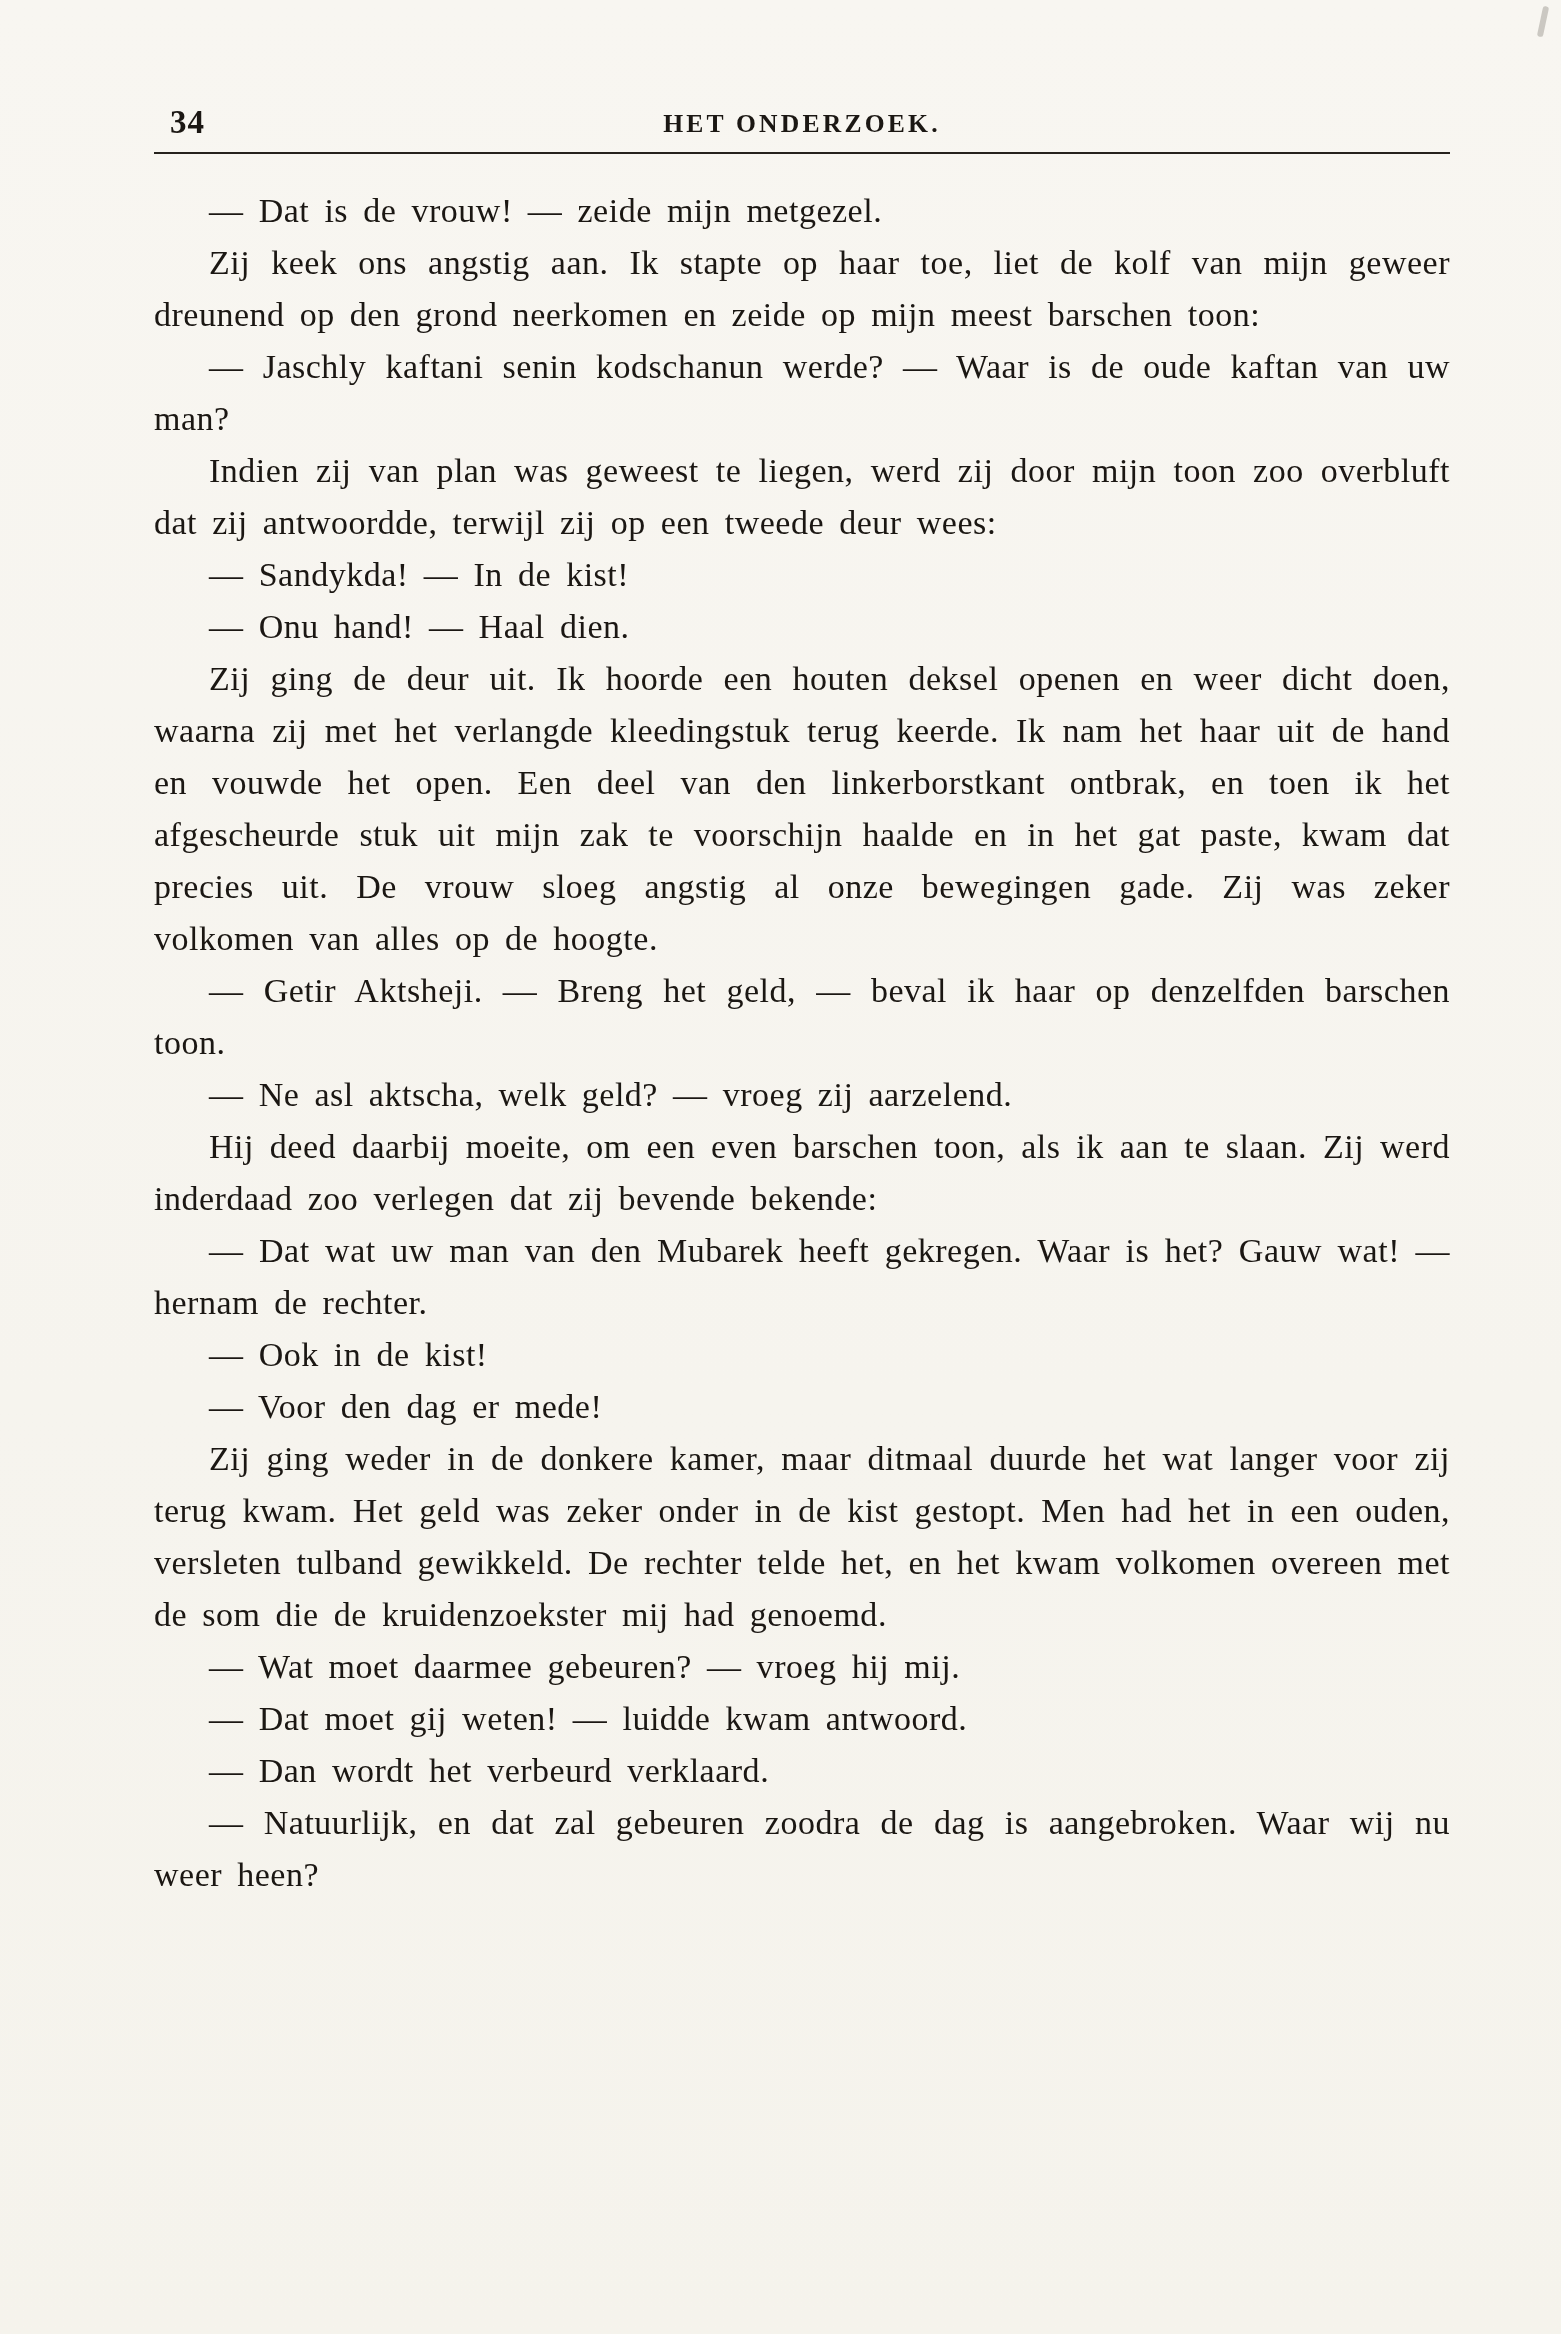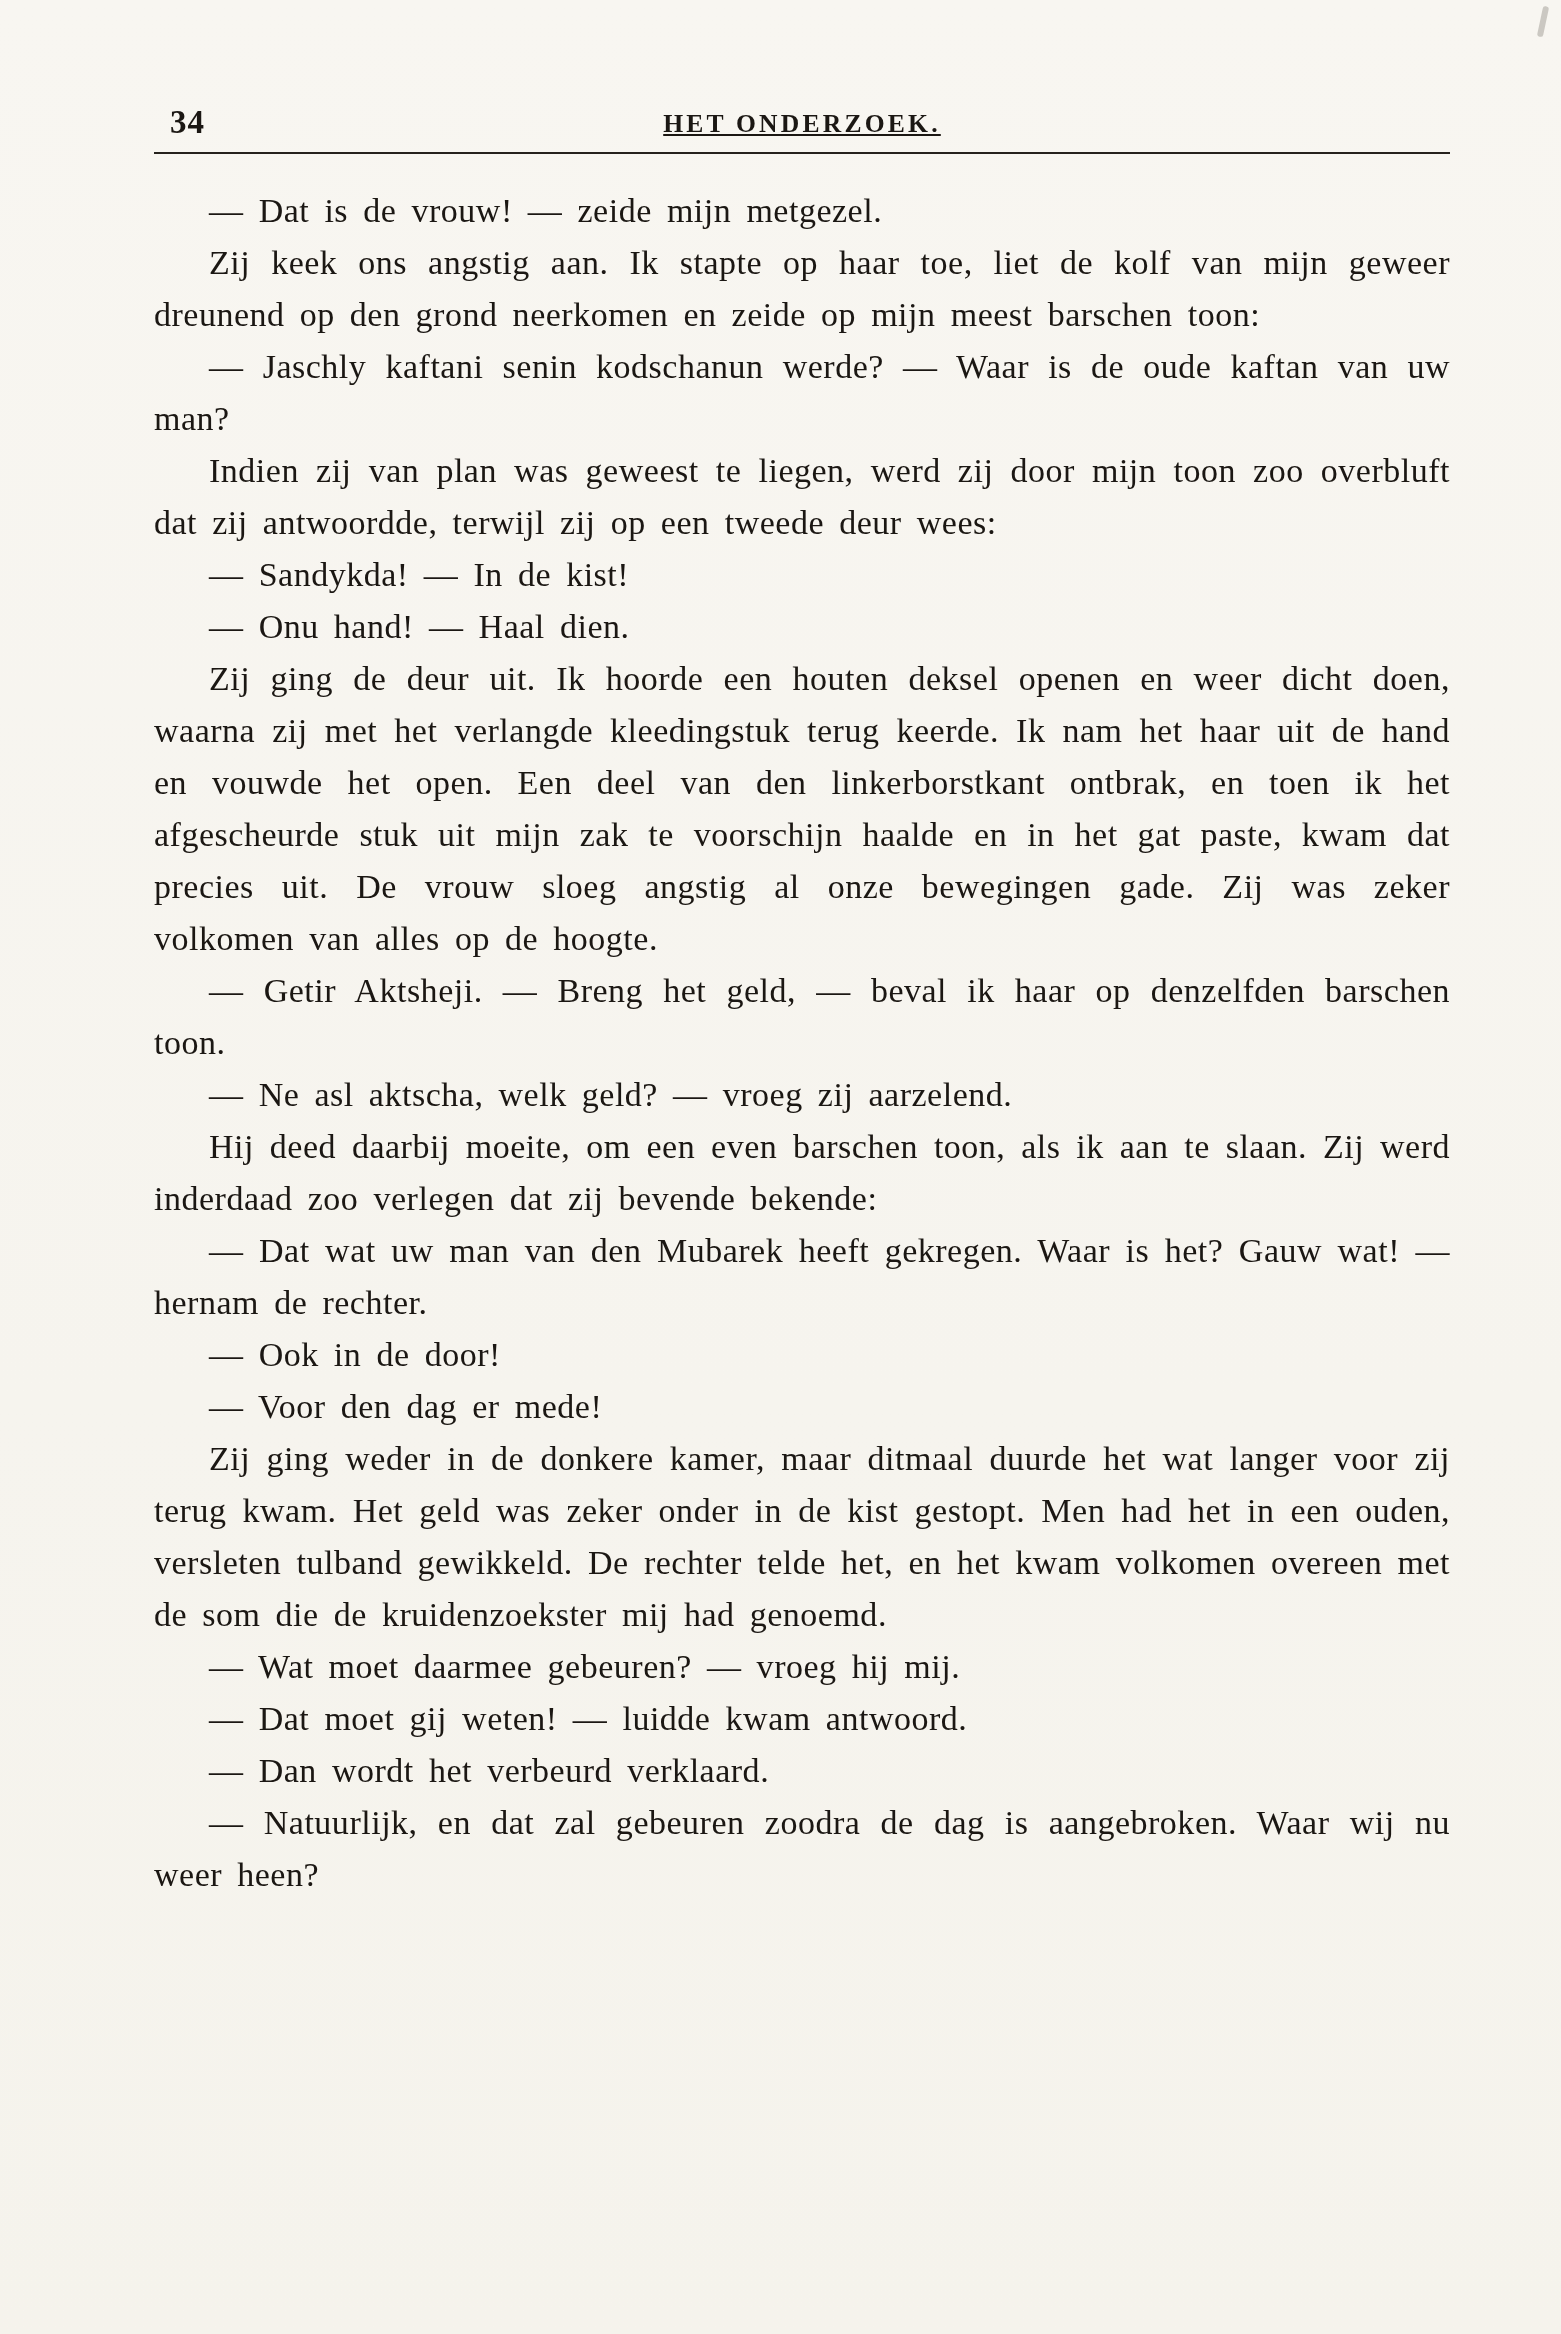--- a/index.html
+++ b/index.html
@@ -40,21 +40,20 @@
   }
   .running-title {
     position: absolute;
     left: 0;
     right: 0;
     top: 7.3px;
     text-align: center;
     font-size: 25.6px;
     font-weight: bold;
     letter-spacing: 3.2px;
-    text-decoration: underline;
   }
   .rule {
     border-top: 2.7px solid #26221d;
     margin-top: 5.5px;
   }
   .body-text {
     margin-top: 31px;
     font-size: 34px;
     line-height: 52px;
     text-align: justify;
@@ -97,21 +96,21 @@
       <p>Zij keek ons angstig aan. Ik stapte op haar toe, liet de kolf van mijn geweer dreunend op den grond neerkomen en zeide op mijn meest barschen toon:</p>
       <p>— Jaschly kaftani senin kodschanun werde? — Waar is de oude kaftan van uw man?</p>
       <p>Indien zij van plan was geweest te liegen, werd zij door mijn toon zoo overbluft dat zij antwoordde, terwijl zij op een tweede deur wees:</p>
       <p>— Sandykda! — In de kist!</p>
       <p>— Onu hand! — Haal dien.</p>
       <p>Zij ging de deur uit. Ik hoorde een houten deksel openen en weer dicht doen, waarna zij met het verlangde kleedingstuk terug keerde. Ik nam het haar uit de hand en vouwde het open. Een deel van den linkerborstkant ontbrak, en toen ik het afgescheurde stuk uit mijn zak te voorschijn haalde en in het gat paste, kwam dat precies uit. De vrouw sloeg angstig al onze bewegingen gade. Zij was zeker volkomen van alles op de hoogte.</p>
       <p>— Getir Aktsheji. — Breng het geld, — beval ik haar op denzelfden barschen toon.</p>
       <p>— Ne asl aktscha, welk geld? — vroeg zij aarzelend.</p>
       <p>Hij deed daarbij moeite, om een even barschen toon, als ik aan te slaan. Zij werd inderdaad zoo verlegen dat zij bevende bekende:</p>
       <p>— Dat wat uw man van den Mubarek heeft gekregen. Waar is het? Gauw wat! — hernam de rechter.</p>
-      <p>— Ook in de door!</p>
+      <p>— Ook in de kist!</p>
       <p>— Voor den dag er mede!</p>
       <p>Zij ging weder in de donkere kamer, maar ditmaal duurde het wat langer voor zij terug kwam. Het geld was zeker onder in de kist gestopt. Men had het in een ouden, versleten tulband gewikkeld. De rechter telde het, en het kwam volkomen overeen met de som die de kruidenzoekster mij had genoemd.</p>
       <p>— Wat moet daarmee gebeuren? — vroeg hij mij.</p>
       <p>— Dat moet gij weten! — luidde kwam antwoord.</p>
       <p>— Dan wordt het verbeurd verklaard.</p>
       <p>— Natuurlijk, en dat zal gebeuren zoodra de dag is aangebroken. Waar wij nu weer heen?</p>
     </div>
 
   </div>
 

